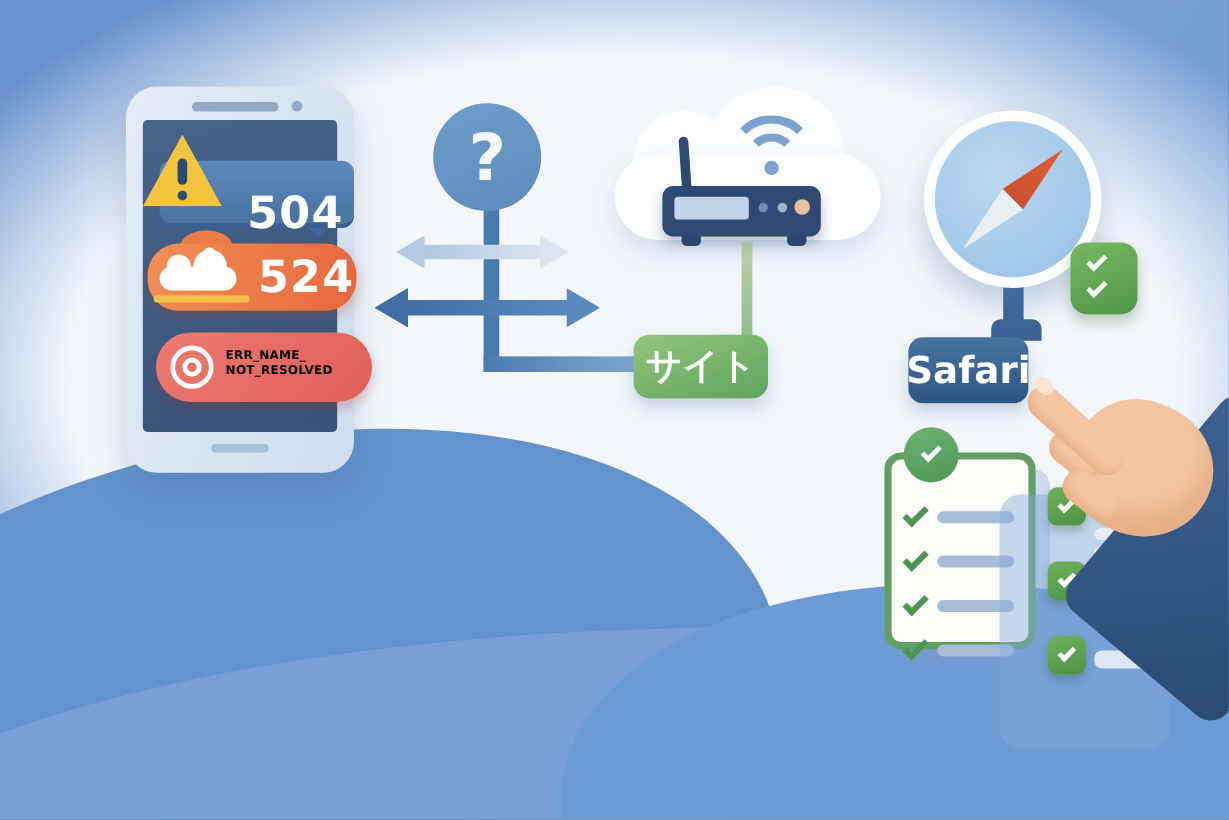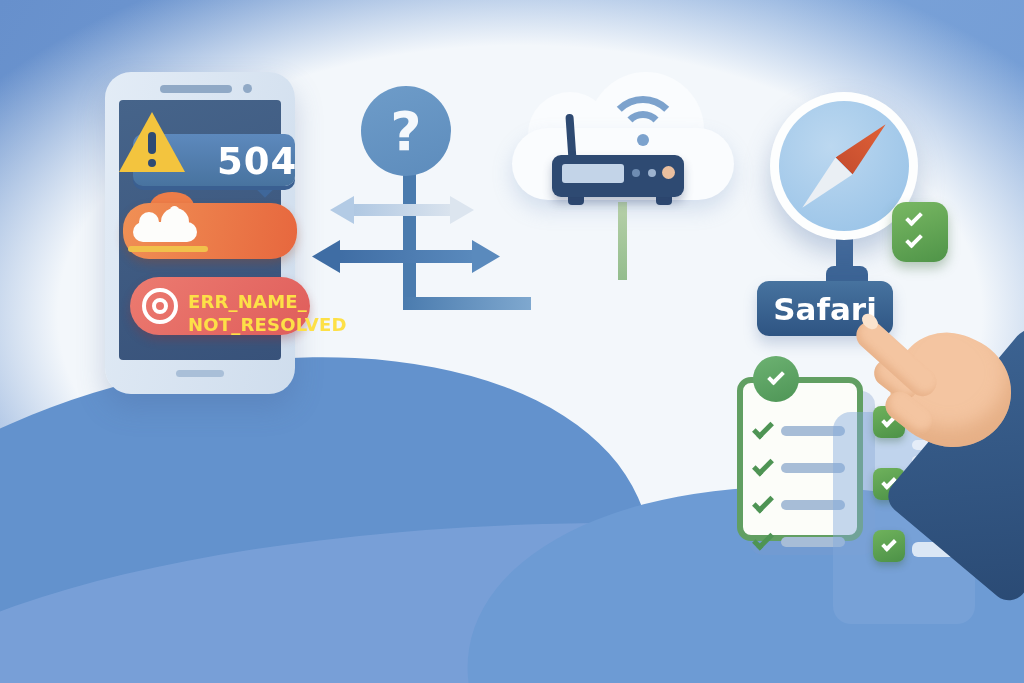--- a/index.html
+++ b/index.html
@@ -23,21 +23,21 @@
   .phone-speaker{left:160px;top:85px;width:72px;height:8px;border-radius:4px;background:#90a9c6;}
   .phone-camera{left:243px;top:84px;width:9px;height:9px;border-radius:50%;background:#90a9c6;}
   .phone-screen{left:119px;top:100px;width:162px;height:260px;border-radius:4px;background:linear-gradient(160deg,#46648a,#38527a);}
   .phone-home{left:176px;top:370px;width:48px;height:7px;border-radius:4px;background:#a9bfd8;}
 
   
   .badge-504{left:133px;top:134px;width:162px;height:52px;border-radius:10px;
     background:linear-gradient(180deg,#5d89bd,#48739f);box-shadow:0 4px 0 #3a5f91;}
   .badge-504-tail{left:256px;top:176px;width:18px;height:18px;background:#3f679a;transform:rotate(45deg);}
   .code-text{position:absolute;color:#fff;font-weight:bold;font-size:37px;letter-spacing:1px;}
-  .t504{left:206px;top:140px;margin-left:11px;}
+  .t504{left:206px;top:156px;}
   .warn-tri{left:119px;top:112px;width:66px;height:60px;background:#f3c43e;
     clip-path:polygon(50% 0,100% 100%,0 100%);filter:drop-shadow(2px 3px 2px rgba(120,90,20,.25));}
   .warn-bar{left:148px;top:132px;width:8px;height:22px;border-radius:4px;background:#2e4a73;}
   .warn-dot{left:148px;top:159px;width:8px;height:8px;border-radius:50%;background:#2e4a73;}
 
   
   .badge-524{left:123px;top:203px;width:174px;height:56px;border-radius:26px;
     background:linear-gradient(100deg,#f09055,#e7673e);box-shadow:0 5px 10px rgba(160,70,30,.3);}
   .cf-puff{left:150px;top:192px;width:44px;height:28px;border-radius:50%;background:#ee7d48;}
   .cf-cloud{left:133px;top:222px;width:64px;height:20px;border-radius:12px;background:#fdfdfb;}
@@ -45,21 +45,21 @@
   .cf-cloud:after{content:"";position:absolute;right:8px;top:-14px;width:28px;height:28px;border-radius:50%;background:#fdfdfb;}
   .cf-dot{left:170px;top:206px;width:9px;height:9px;border-radius:50%;background:#fdfdfb;}
   .cf-bar{left:128px;top:246px;width:80px;height:6px;border-radius:3px;background:#f1c14b;}
   .t524{left:215px;top:209px;}
 
   
   .badge-err{left:130px;top:277px;width:180px;height:58px;border-radius:29px;
     background:linear-gradient(135deg,#ec7b70,#df5d5b);box-shadow:0 5px 10px rgba(150,50,50,.3);}
   .err-ring-outer{left:142px;top:288px;width:36px;height:36px;border:4px solid #fff;border-radius:50%;}
   .err-ring-inner{left:152px;top:298px;width:16px;height:16px;border:4px solid #fff;border-radius:50%;}
-  .err-text{left:188px;top:290px;color:#fde047;font-weight:bold;font-size:18px;line-height:1.3;letter-spacing:.2px;}
+  .err-text{left:188px;top:290px;color:#000000;font-weight:bold;font-size:10px;line-height:1.3;letter-spacing:.2px;}
 
   
   .q-circle{left:361px;top:86px;width:90px;height:90px;border-radius:50%;
     background:linear-gradient(160deg,#6e9cc9,#5d8cbc);display:flex;align-items:center;justify-content:center;
     color:#f4f8fc;font-size:54px;font-weight:bold;}
   .q-stem-v{left:403px;top:172px;width:13px;height:138px;background:#4a7bae;}
   .q-stem-h{left:403px;top:297px;width:128px;height:13px;background:linear-gradient(90deg,#4a7bae,#7fa8cf);}
 
   .arr-shaft{position:absolute;border-radius:2px;}
   .al-shaft{left:350px;top:204px;width:104px;height:12px;background:linear-gradient(90deg,#aec7e2,#dbe4ee);}
@@ -99,21 +99,21 @@
   .safari-stem{left:836px;top:236px;width:17px;height:40px;background:#3c6495;}
   .safari-notch{left:826px;top:266px;width:42px;height:18px;border-radius:8px 8px 0 0;background:#3c6495;}
   .dbl-check{left:892px;top:202px;width:56px;height:60px;border-radius:14px;
     background:linear-gradient(160deg,#79b863,#4f9448);box-shadow:0 6px 12px rgba(60,110,60,.35);}
 
   
   .cat{position:absolute;display:flex;align-items:center;justify-content:center;
     color:#fff;font-weight:bold;border-radius:13px;box-shadow:0 8px 14px rgba(90,120,170,.28);}
   .cat-site{left:528px;top:279px;width:112px;height:53px;font-size:30px;background:linear-gradient(160deg,#93c47c,#5ea45e);}
   .cat-line{left:643px;top:279px;width:104px;height:53px;font-size:30px;background:linear-gradient(160deg,#7fb287,#4f9190);}
-  .cat-safari{left:757px;top:281px;width:136px;height:55px;font-size:31px;border-radius:12px;background:linear-gradient(180deg,#47739f,#2e5483);}
+  .cat-safari{left:757px;top:281px;width:100px;height:55px;font-size:31px;border-radius:12px;background:linear-gradient(180deg,#47739f,#2e5483);}
 
   
   .ck{display:inline-block;border-left-style:solid;border-bottom-style:solid;transform:rotate(-45deg);}
 
   
   .clipboard{left:737px;top:377px;width:126px;height:164px;background:#fcfdf9;border:6px solid #619f62;border-radius:14px;
     box-shadow:12px 14px 0 rgba(125,155,205,.32);}
   .clip-circle{left:753px;top:356px;width:46px;height:46px;border-radius:50%;
     background:linear-gradient(160deg,#6db272,#4e9556);display:flex;align-items:center;justify-content:center;}
   .clip-rows{position:absolute;left:10px;top:36px;display:flex;flex-direction:column;gap:13px;}
@@ -167,20 +167,21 @@
   <span class="code-text t504">504</span>
   <div class="abs warn-tri"></div>
   <div class="abs warn-bar"></div>
   <div class="abs warn-dot"></div>
 
   <div class="abs cf-puff"></div>
   <div class="abs badge-524"></div>
   <div class="abs cf-cloud"></div>
   <div class="abs cf-dot"></div>
   <div class="abs cf-bar"></div>
+  <span class="code-text t524">524</span>
 
   <div class="abs badge-err"></div>
   <div class="abs err-ring-outer"></div>
   <div class="abs err-ring-inner"></div>
   <div class="abs err-text">
     <div>ERR_NAME_</div>
     <div>NOT_RESOLVED</div>
   </div>
 
   <div class="abs q-stem-v"></div>
@@ -221,20 +222,23 @@
     <div class="needle">
       <div class="red"></div>
       <div class="wht"></div>
     </div>
   </div>
   <div class="abs dbl-check">
     <span class="ck ck-wh" style="position:absolute;left:14px;top:16px;"></span>
     <span class="ck ck-wh" style="position:absolute;left:14px;top:38px;"></span>
   </div>
 
+  <div class="cat cat-site">
+    <span>サイト</span>
+  </div>
   <div class="cat cat-safari">
     <span>Safari</span>
   </div>
 
   <div class="abs clipboard">
     <div class="clip-rows">
       <div class="clip-row">
         <span class="ck ck-clip"></span>
         <span class="clip-line"></span>
       </div>

